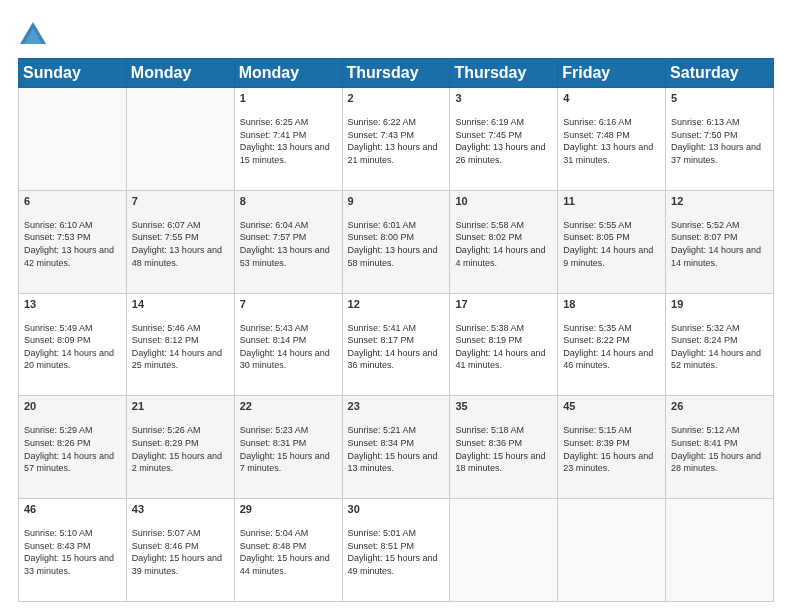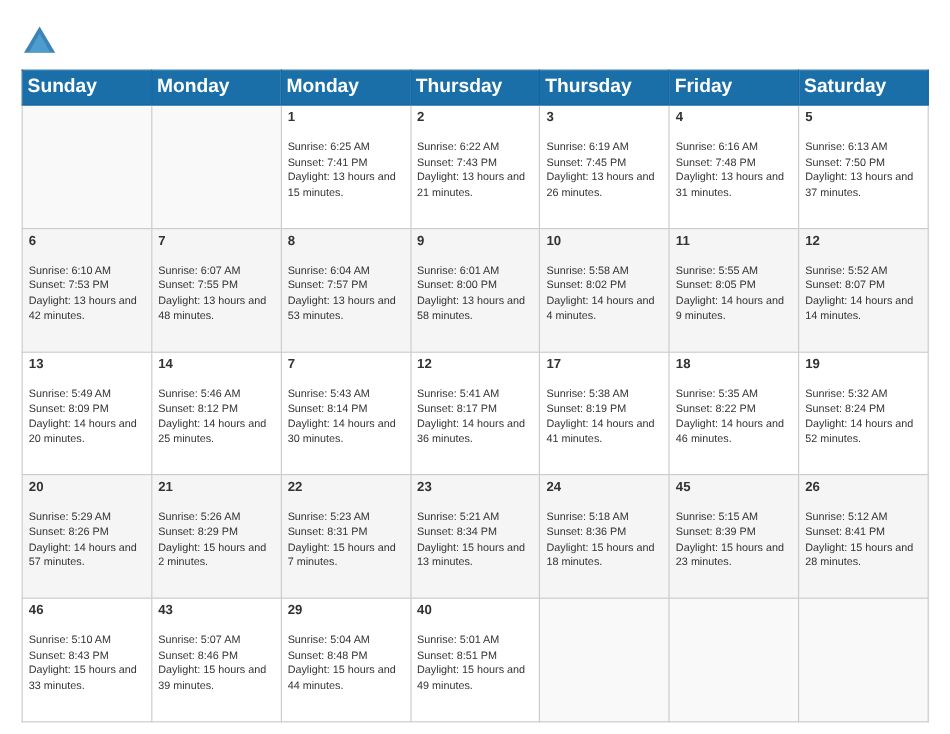--- a/index.html
+++ b/index.html
@@ -235,21 +235,21 @@
           </td>
           <td>
             <span class="day-num">22</span>
             <div class="cell-text">Sunrise: 5:23 AM<br>Sunset: 8:31 PM<br>Daylight: 15 hours and 7 minutes.</div>
           </td>
           <td>
             <span class="day-num">23</span>
             <div class="cell-text">Sunrise: 5:21 AM<br>Sunset: 8:34 PM<br>Daylight: 15 hours and 13 minutes.</div>
           </td>
           <td>
-            <span class="day-num">24</span>
+            <span class="day-num">35</span>
             <div class="cell-text">Sunrise: 5:18 AM<br>Sunset: 8:36 PM<br>Daylight: 15 hours and 18 minutes.</div>
           </td>
           <td>
             <span class="day-num">45</span>
             <div class="cell-text">Sunrise: 5:15 AM<br>Sunset: 8:39 PM<br>Daylight: 15 hours and 23 minutes.</div>
           </td>
           <td>
             <span class="day-num">26</span>
             <div class="cell-text">Sunrise: 5:12 AM<br>Sunset: 8:41 PM<br>Daylight: 15 hours and 28 minutes.</div>
           </td>
@@ -261,21 +261,21 @@
           </td>
           <td>
             <span class="day-num">43</span>
             <div class="cell-text">Sunrise: 5:07 AM<br>Sunset: 8:46 PM<br>Daylight: 15 hours and 39 minutes.</div>
           </td>
           <td>
             <span class="day-num">29</span>
             <div class="cell-text">Sunrise: 5:04 AM<br>Sunset: 8:48 PM<br>Daylight: 15 hours and 44 minutes.</div>
           </td>
           <td>
-            <span class="day-num">40</span>
+            <span class="day-num">30</span>
             <div class="cell-text">Sunrise: 5:01 AM<br>Sunset: 8:51 PM<br>Daylight: 15 hours and 49 minutes.</div>
           </td>
           <td class="empty"></td>
           <td class="empty"></td>
           <td class="empty"></td>
         </tr>
       </tbody>
   </table>
 </div>
 

